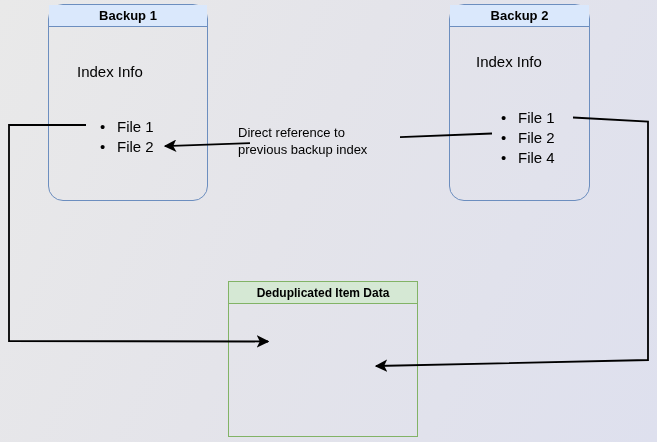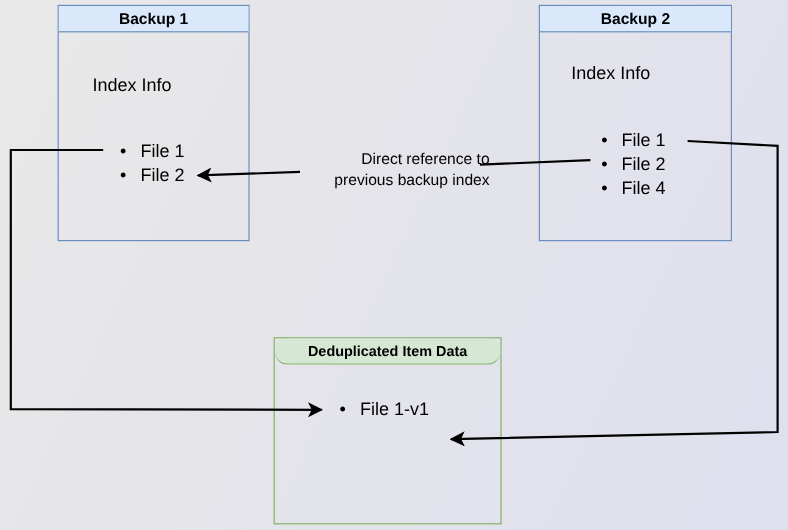--- a/index.html
+++ b/index.html
@@ -7,73 +7,72 @@
     --green-border:#82b366; --green-fill:#d5e8d4;
     --line-color:#000000; --text-color:#000000;
   }
   html,body{margin:0;padding:0;}
   .canvas{
     position:relative; width:657px; height:442px; overflow:hidden;
     background:linear-gradient(115deg,#e9e9e9 0%,#e4e4ea 45%,#dee0ee 100%);
     font-family:"Liberation Sans", sans-serif; color:var(--text-color);
   }
   .box{position:absolute; border:1px solid; box-sizing:border-box; background:transparent;}
-  .box.blue{border-color:var(--blue-border);}
+  .box.blue{border-color:var(--blue-border);border-radius:15px;}
   .box.green{border-color:var(--green-border);}
   .box-header{
     position:absolute; left:0; top:0; right:0; height:22px; box-sizing:border-box;
     border-bottom:1px solid; display:flex; align-items:center; justify-content:center;
     font-weight:bold;
   }
   .blue .box-header{background:var(--blue-fill); border-color:var(--blue-border); font-size:13px;}
-  .green .box-header{background:var(--green-fill); border-color:var(--green-border); font-size:12px;border-radius:11px;}
+  .green .box-header{background:var(--green-fill); border-color:var(--green-border); font-size:12px;}
   .subtitle{position:absolute; font-size:15px; line-height:18px; white-space:nowrap;}
   .file-list{
     position:absolute; margin:0; padding:0; list-style:none;
     font-size:15px; white-space:nowrap;
   }
   .file-list li::before{content:"\2022"; display:inline-block; width:17px;}
   .blue .file-list li{line-height:20px;}
   .green .file-list li{line-height:22px;}
   .edge-label{
     position:absolute; left:238px; top:124px; width:170px;
-    text-align:right; font-size:13px; line-height:17px;
+    text-align:left; font-size:13px; line-height:17px;
   }
   .arrow-layer{position:absolute; left:0; top:0; pointer-events:none;}
   .line{stroke:var(--line-color); stroke-width:1.8; fill:none;}
   .arrowhead{fill:var(--line-color);}
 </style>
 </head>
 <body>
 
 <div class="canvas">
 
   <div class="box blue" style="left:48px; top:4px; width:160px; height:197px;">
     <div class="box-header">Backup 1</div>
     <div class="subtitle" style="left:28px; top:58px;">Index Info</div>
     <ul class="file-list" style="left:51px; top:112px;">
       <li>File 1</li>
       <li>File 2</li>
     </ul>
   </div>
 
-  <div class="box blue" style="left:449px; top:4px; width:161px; height:197px;">
+  <div class="box blue" style="left:449px; top:4px; width:141px; height:197px;">
     <div class="box-header">Backup 2</div>
     <div class="subtitle" style="left:26px; top:48px;">Index Info</div>
     <ul class="file-list" style="left:51px; top:103px;">
       <li>File 1</li>
       <li>File 2</li>
       <li>File 4</li>
     </ul>
   </div>
 
   <div class="box green" style="left:228px; top:281px; width:190px; height:156px;">
     <div class="box-header">Deduplicated Item Data</div>
     <ul class="file-list" style="left:54px; top:49px;">
-      <li>File 1-v1</li>
     </ul>
   </div>
 
   <div class="edge-label">
     <div>Direct reference to</div>
     <div>previous backup index</div>
   </div>
 
   <svg class="arrow-layer" width="657" height="442" viewBox="0 0 657 442">
     <defs>

